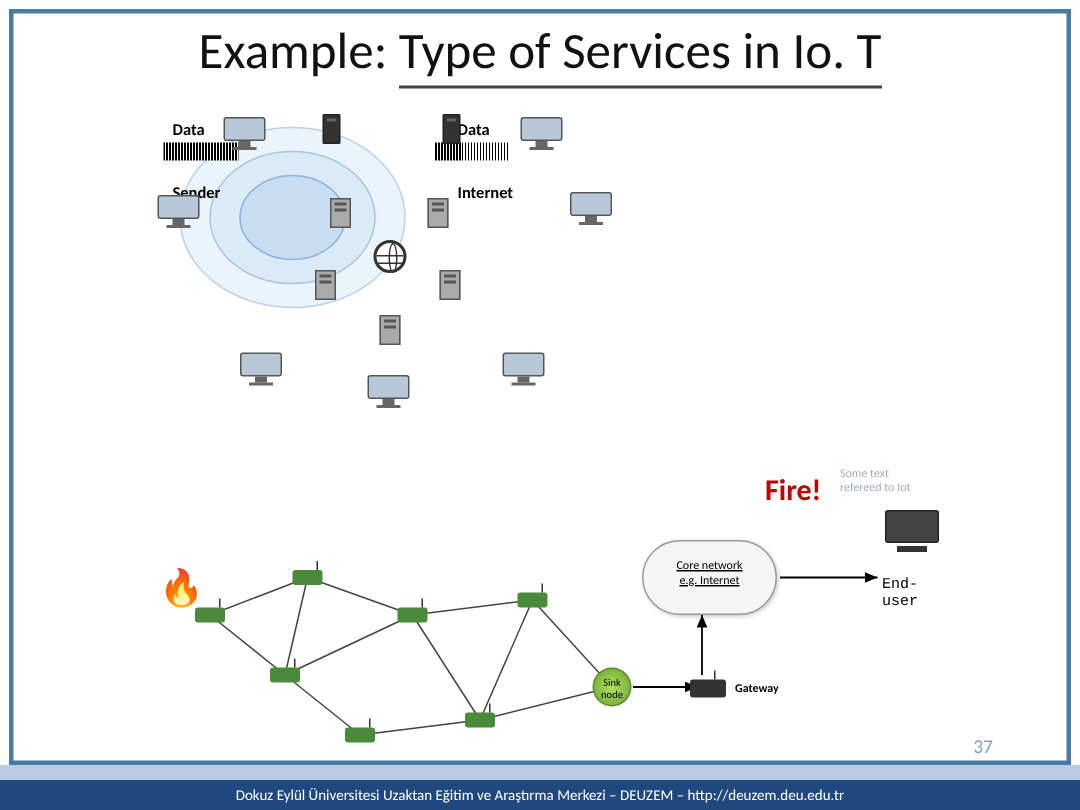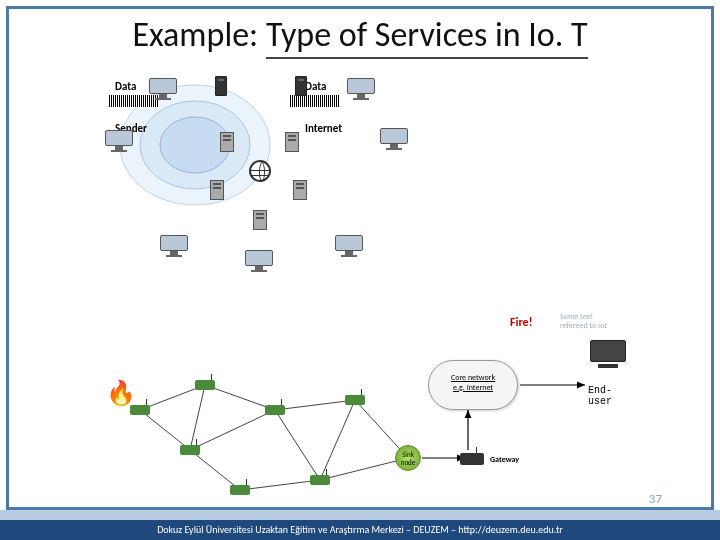--- a/index.html
+++ b/index.html
@@ -24,21 +24,21 @@
   .globe { position: absolute; width: 22px; height: 22px; border: 2px solid #333; border-radius: 50%; background: #fff; }
   .globe::before { content: ''; position: absolute; top: 0; left: 8px; width: 4px; height: 100%; border: 1px solid #333; border-radius: 50%; }
   .globe::after { content: ''; position: absolute; left: 0; top: 8px; height: 4px; width: 100%; border-top: 1px solid #333; border-bottom: 1px solid #333; }
   .wsn { position: absolute; left: 90px; top: 290px; width: 520px; }
   .sensor { position: absolute; width: 20px; height: 10px; background: #4a8a3a; border-radius: 2px; }
   .sensor::after { content: ''; position: absolute; top: -6px; left: 16px; width: 1px; height: 6px; background: #333; }
   .fire-icon { position: absolute; font-size: 24px; }
   .cloud-shape { position: absolute; width: 90px; height: 50px; border: 1px solid #999; border-radius: 40px; background: #f5f5f5; text-align: center; font-size: 8px; padding-top: 12px; line-height: 1.2; box-shadow: 1px 1px 3px rgba(0,0,0,0.2); text-decoration: underline; }
   .sink-node { position: absolute; width: 26px; height: 26px; background: radial-gradient(circle, #b0e060, #6aa030); border-radius: 50%; border: 1px solid #5a8a28; text-align: center; font-size: 7px; line-height: 1.1; padding-top: 5px; }
   .gateway-lbl { position: absolute; font-size: 8px; font-weight: 600; }
-  .fire-alert { position: absolute; font-size: 12px; font-weight: 700; color: #c00000; }
+  .fire-alert { position: absolute; font-size: 20px; font-weight: 700; color: #c00000; }
   .enduser-lbl { position: absolute; font-size: 10px; font-family: "Courier New", monospace; }
   .enduser-pc { position: absolute; width: 36px; height: 30px; }
   .enduser-pc .screen { width: 100%; height: 22px; background: #444; border: 1px solid #222; border-radius: 2px; }
   .enduser-pc .base { width: 20px; height: 4px; background: #333; margin: 2px auto 0; }
   .footer-accent { position: absolute; left: 0; bottom: 20px; width: 100%; height: 10px; background: #b8cce4; z-index: 2; }
   .footer { position: absolute; left: 0; bottom: 0; width: 100%; height: 20px; background: #1f497d; color: #fff; text-align: center; font-size: 10px; line-height: 20px; z-index: 4; }
   .page-num { position: absolute; right: 58px; bottom: 34px; font-size: 13px; color: #8aa3bd; z-index: 5; }
   svg.lines line { stroke: #444; stroke-width: 1; }
   svg.lines .arrow { stroke: #000; stroke-width: 1.2; marker-end: url(#ah); }
   .barcode { position: absolute; width: 50px; height: 12px; background: repeating-linear-gradient(90deg, #000 0 1px, #fff 1px 2px); }

